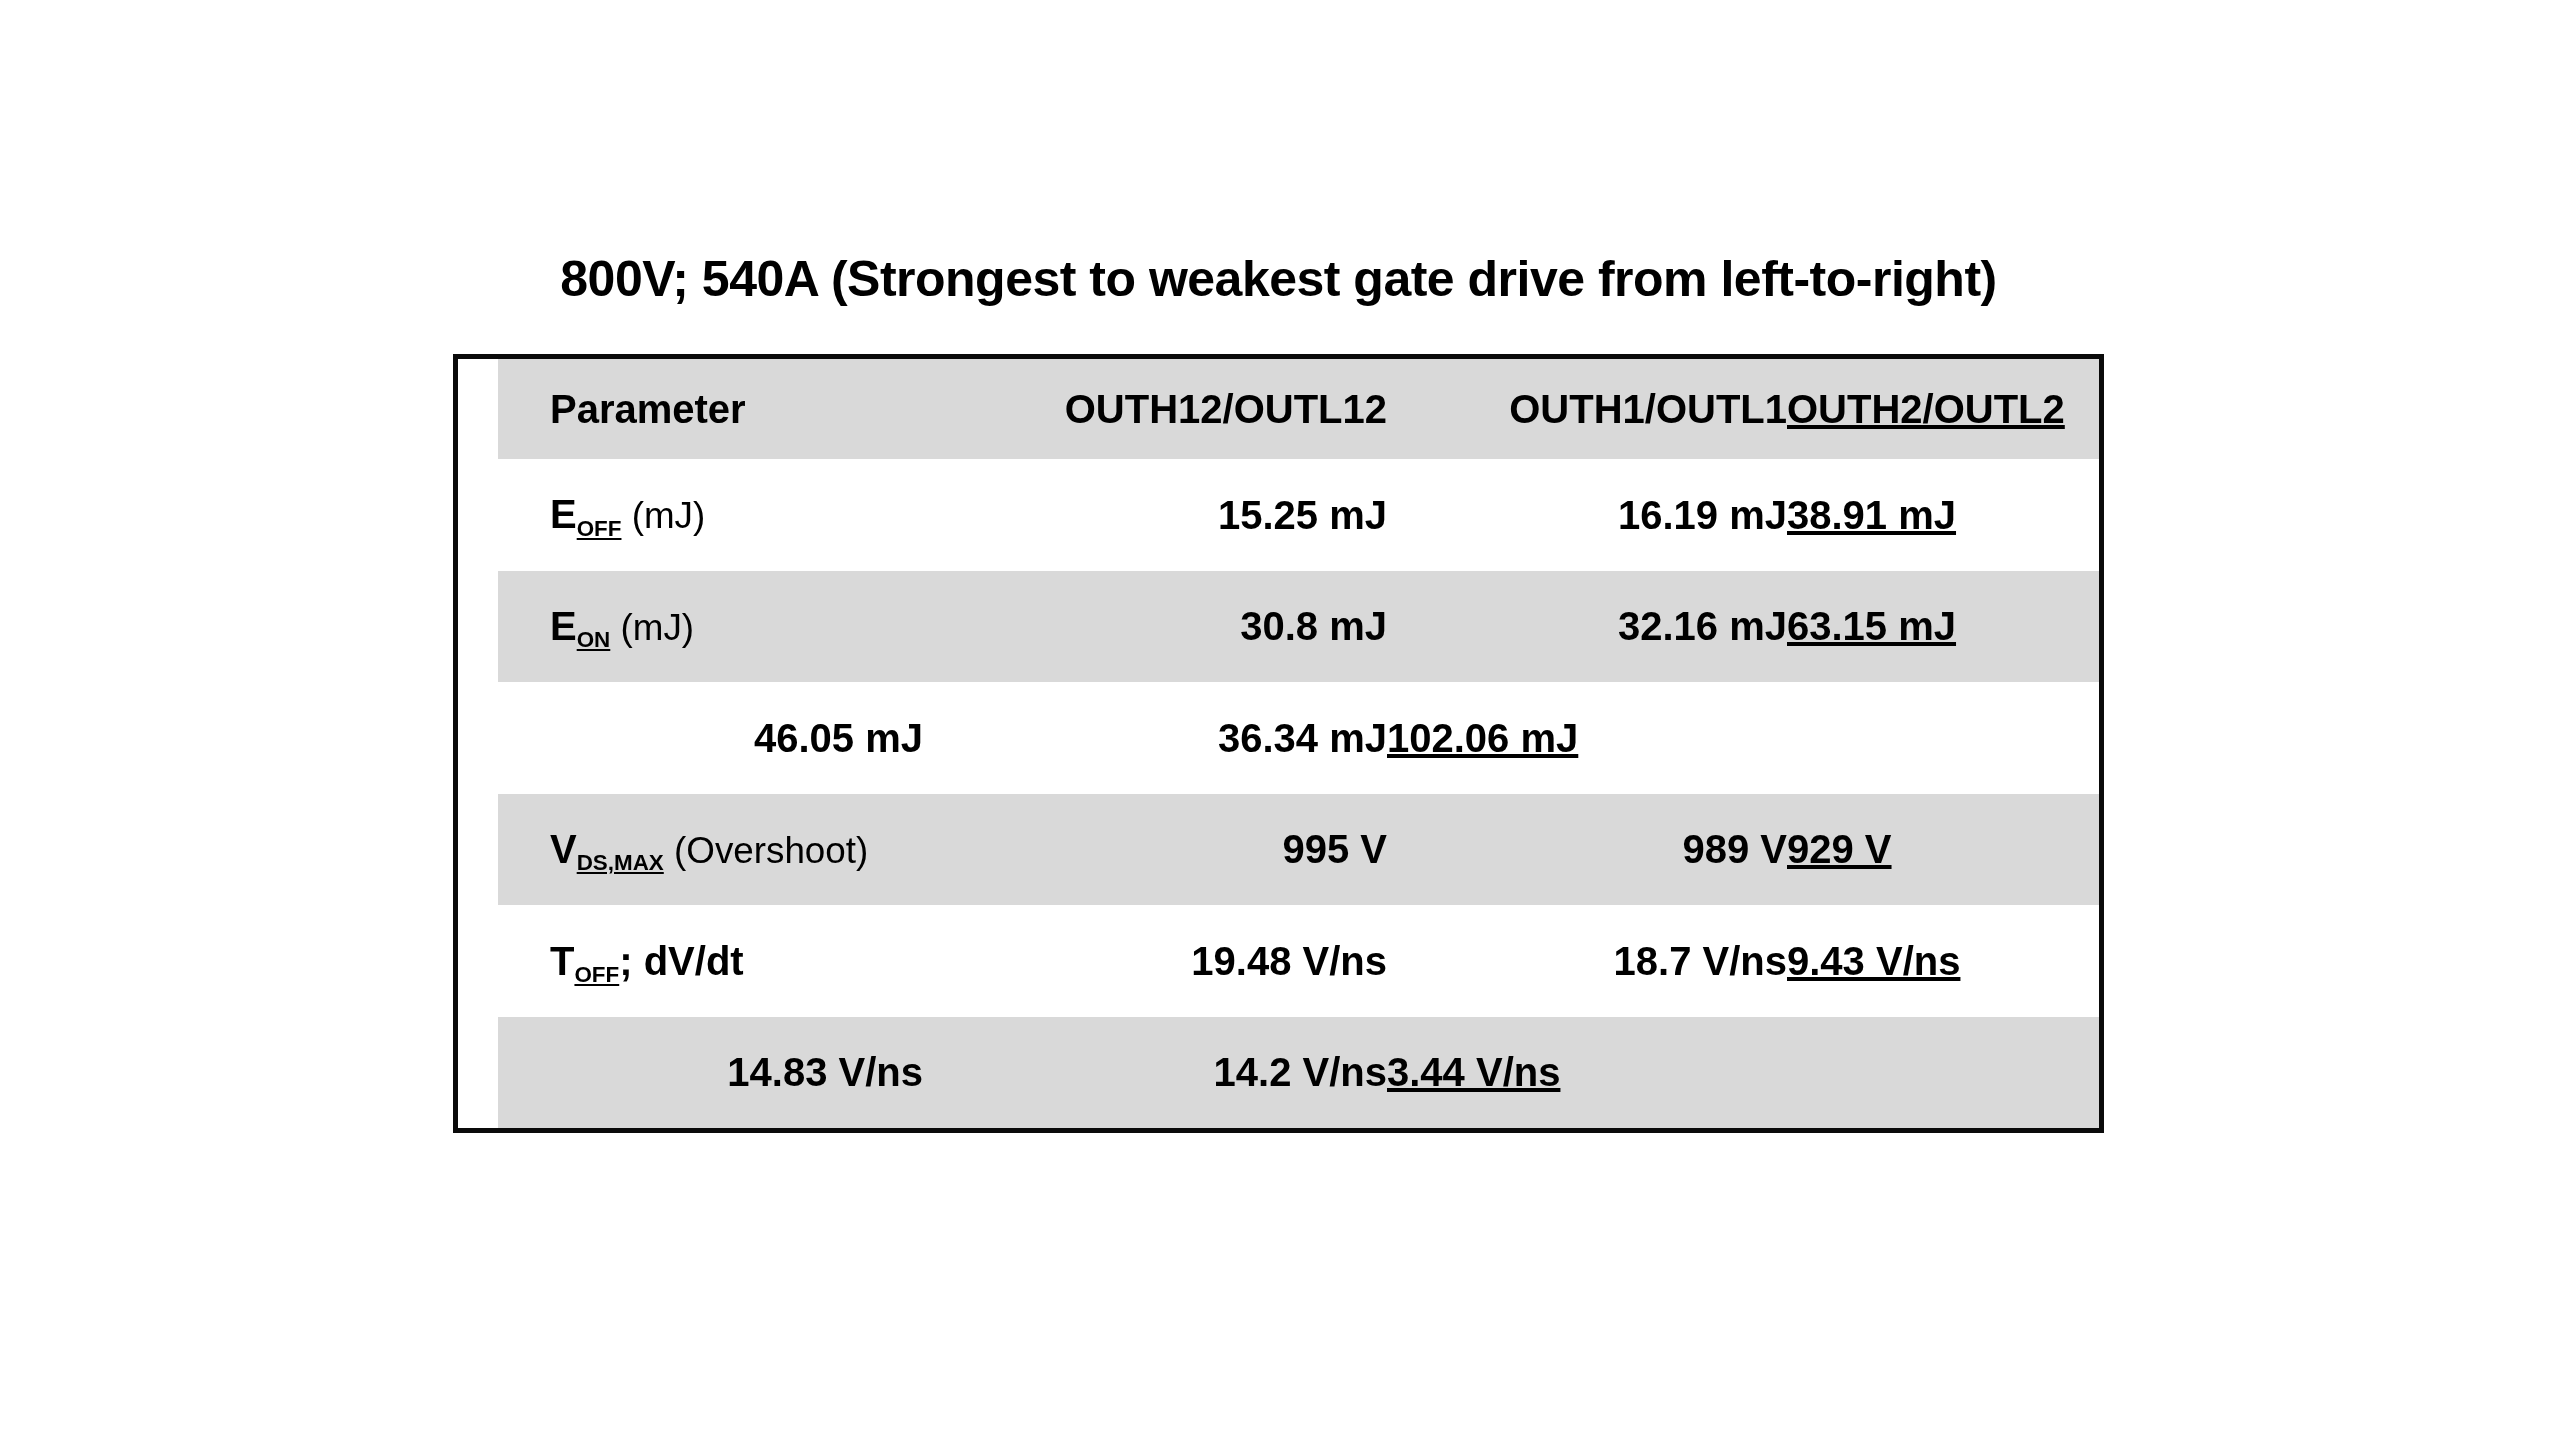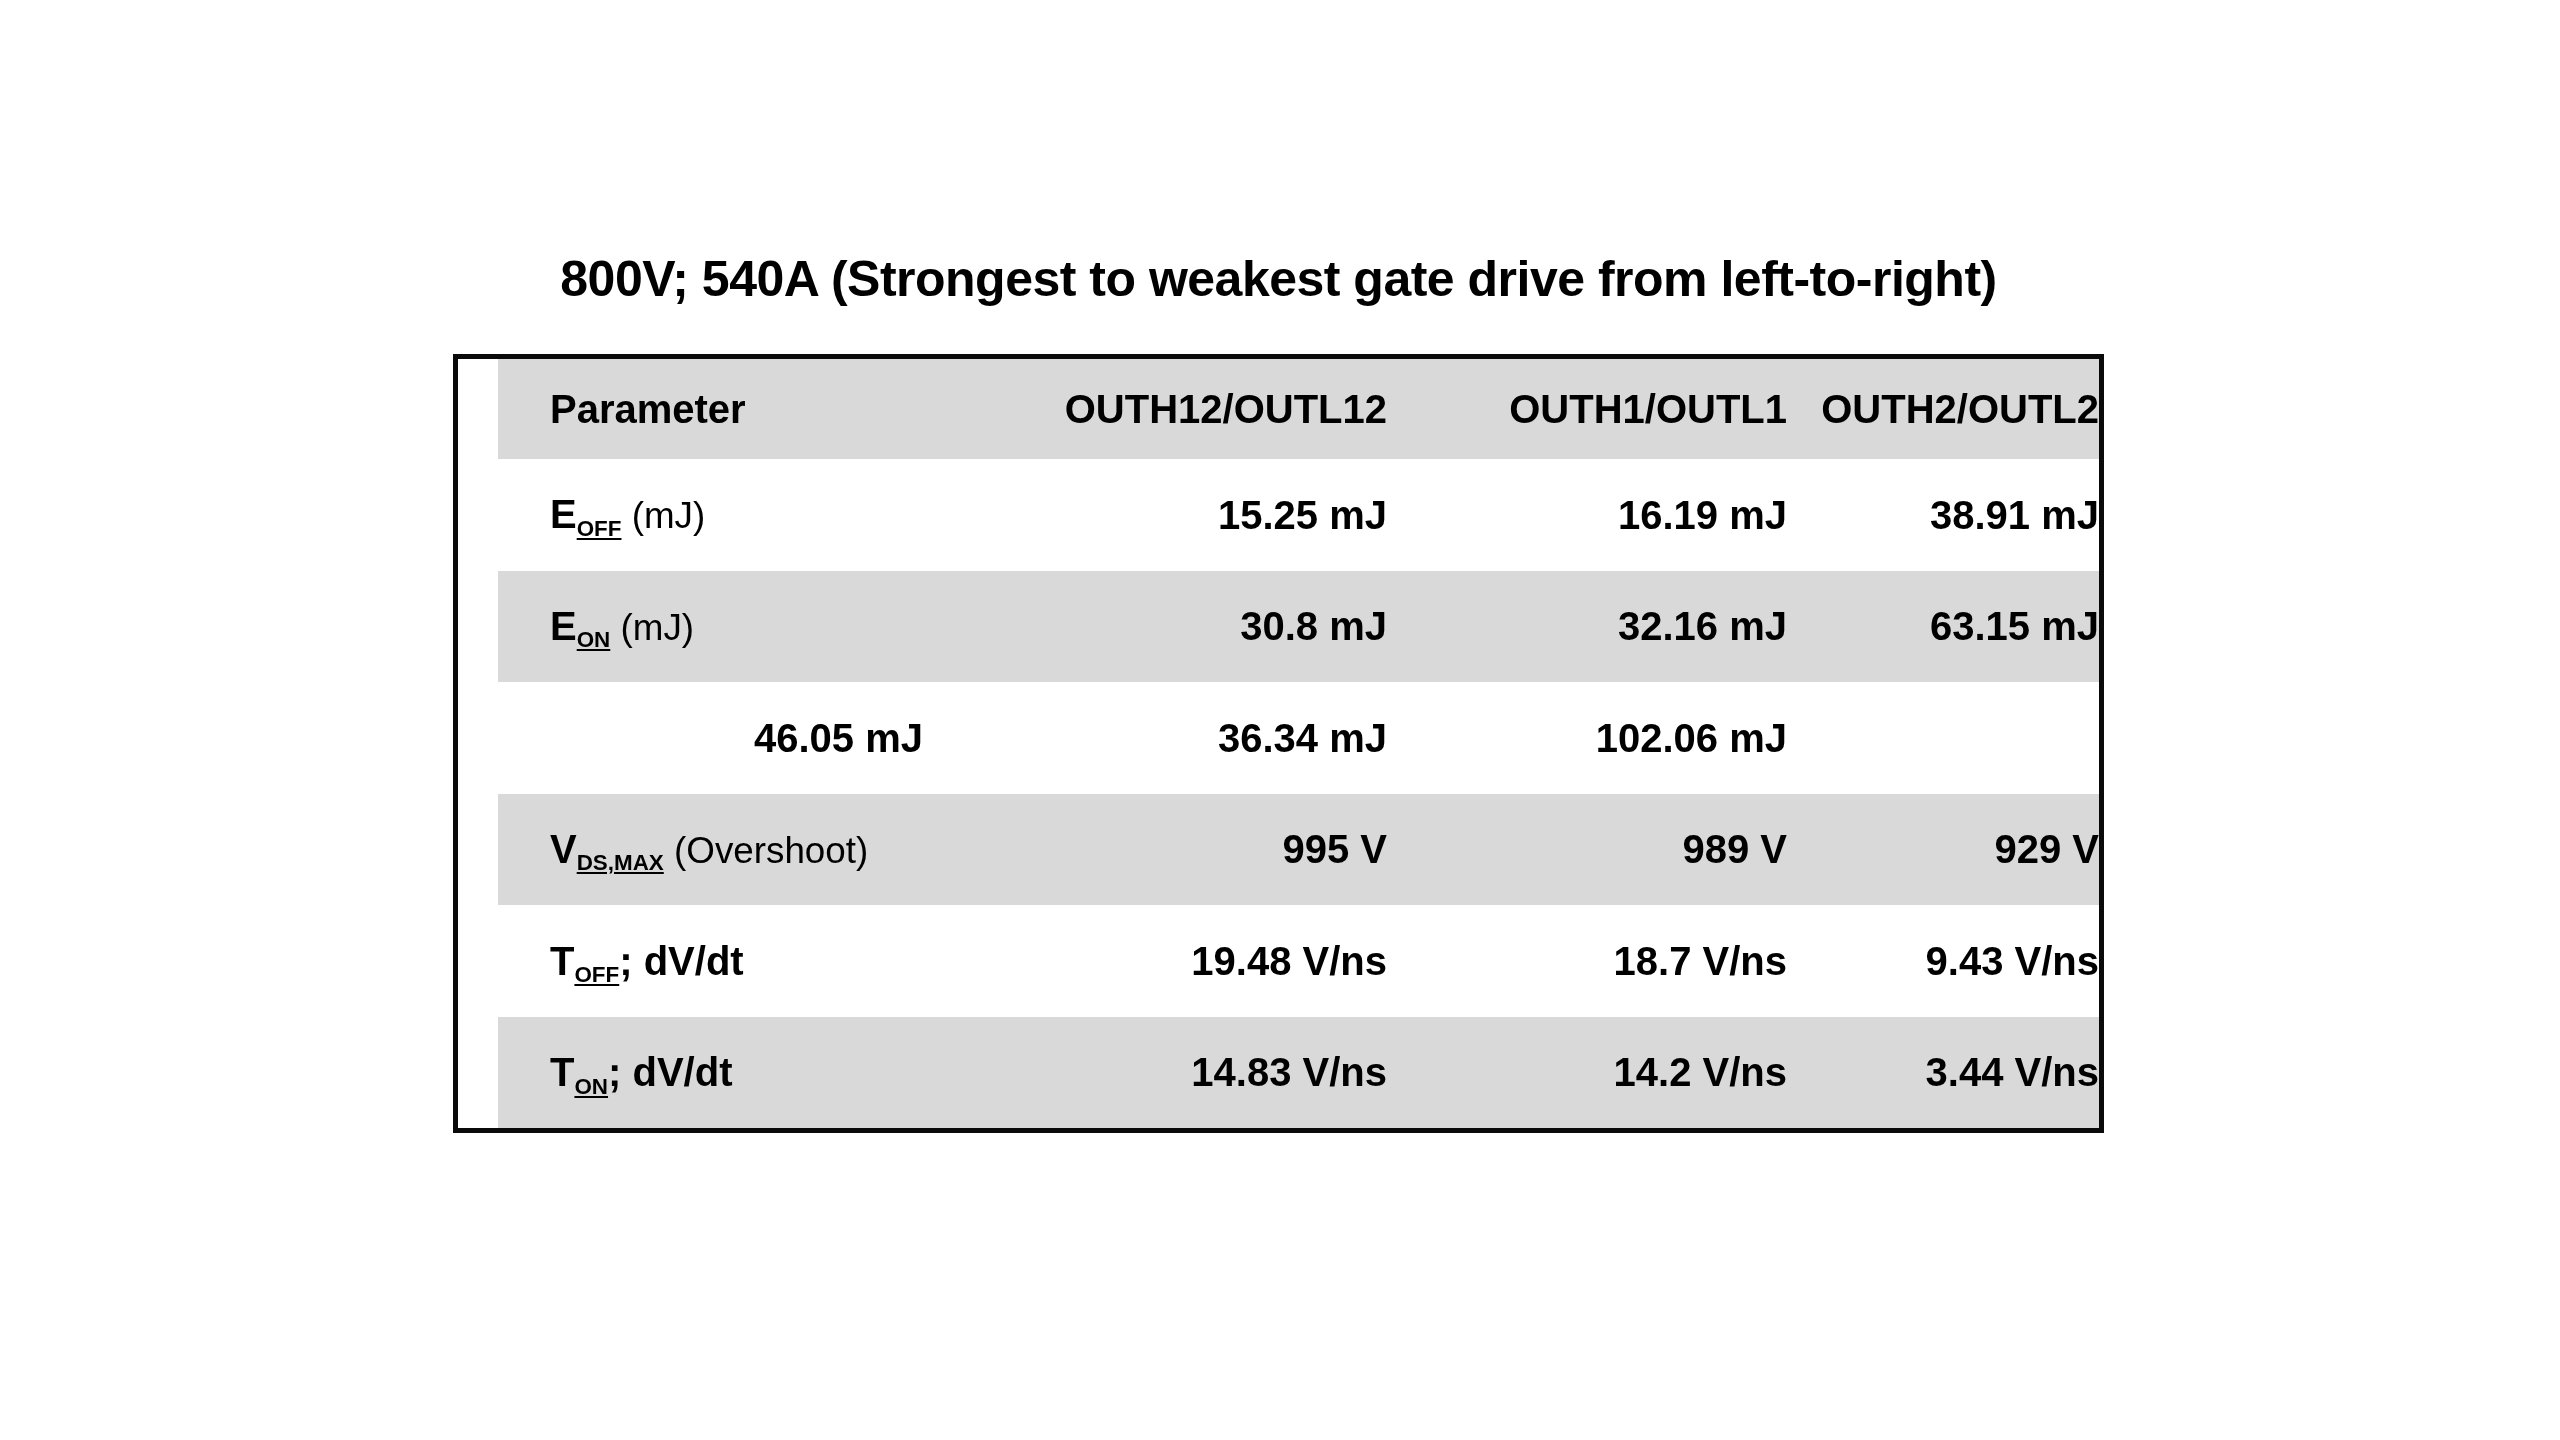--- a/index.html
+++ b/index.html
@@ -45,21 +45,21 @@
     line-height: 1;
     min-height: 0;
     margin-left: 40px;
   }
   .trow.header { flex: 0 0 100px; background: var(--shade, #d9d9d9); }
   .trow.data { flex: 1 1 0; }
   .trow.shaded { background: var(--shade, #d9d9d9); }
   .cell { white-space: nowrap; }
   .cell.c1 { padding-left: 52px; }
   .cell.c2, .cell.c3 { text-align: right; }
-  .cell.c4 { text-align: right; }
+  .cell.c4 { text-align: left; text-decoration: underline; }
   .p-sub {
     font-size: 0.56em;
     position: relative;
     top: 0.34em;
     font-weight: 700;
     text-decoration: underline;
   }
   .p-unit {
     font-weight: 400;
     font-size: 0.92em;
@@ -110,21 +110,20 @@
   </div>
 
   <div class="trow data">
     <div class="cell c1"><span>T</span><span class="p-sub">OFF</span><span>; dV/dt</span></div>
     <div class="cell c2">19.48 V/ns</div>
     <div class="cell c3">18.7 V/ns</div>
     <div class="cell c4">9.43 V/ns</div>
   </div>
 
   <div class="trow data shaded">
-    <div class="cell c1"><span>T</span><span class="p-sub">ON</span><span>; dV/dt</span></div>
     <div class="cell c2">14.83 V/ns</div>
     <div class="cell c3">14.2 V/ns</div>
     <div class="cell c4">3.44 V/ns</div>
   </div>
 </div>
 
   </div>
 </div>
 
 </body></html>

